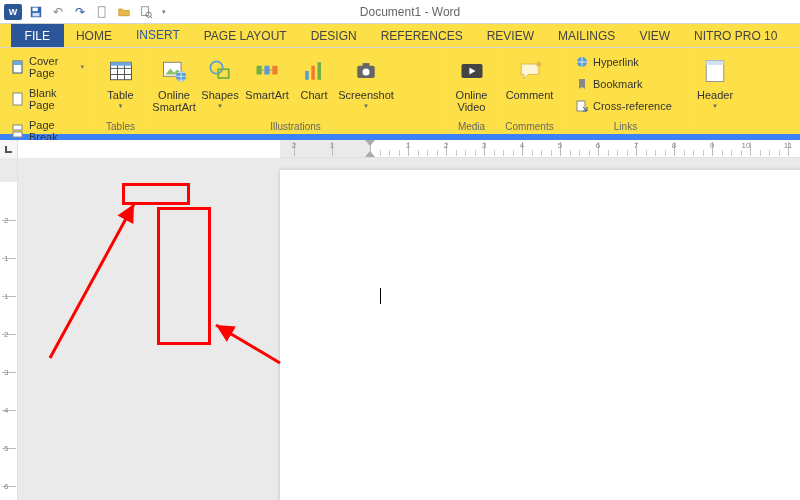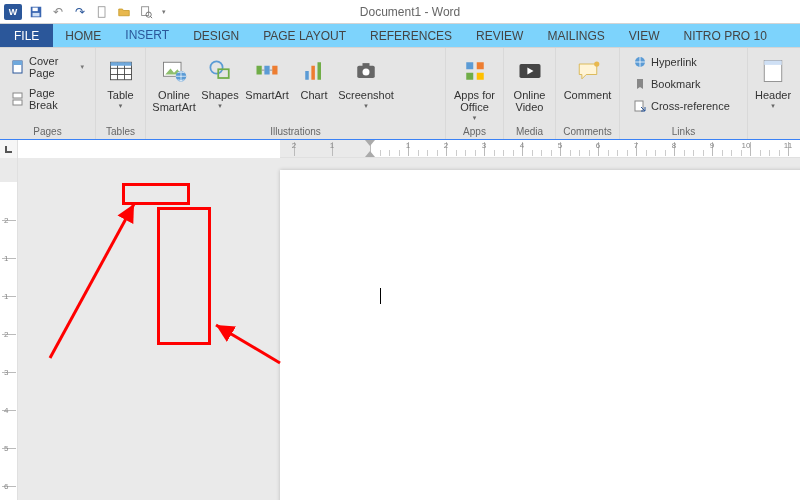--- a/index.html
+++ b/index.html
@@ -6,27 +6,27 @@
   body { background: #fff; width: 800px; height: 500px; overflow: hidden; position: relative; font-size: 11px; color: #444; }
 
   
   .titlebar { height: 24px; background: #fff; display: flex; align-items: center; padding: 0 4px; border-bottom: 1px solid #d4d4d4; position: relative; }
   .qat { display: flex; align-items: center; gap: 6px; }
   .qat .icon { width: 16px; height: 16px; display: flex; align-items: center; justify-content: center; font-size: 12px; color: #555; cursor: pointer; }
   .word-icon { width: 18px; height: 16px; background: #2b579a; color: #fff; font-weight: bold; font-size: 9px; display: flex; align-items: center; justify-content: center; border-radius: 2px; }
   .title-text { position: absolute; left: 50%; transform: translateX(-40%); font-size: 12px; color: #666; }
 
   
-  .tabs { height: 24px; background: #7dd3fc; display: flex; align-items: stretch; border-bottom: 1px solid #d4d4d4; }
+  .tabs { height: 24px; background: #fde047; display: flex; align-items: stretch; border-bottom: 1px solid #d4d4d4; justify-content: center; }
   .tab-file { background: #2b579a; color: #fff; padding: 0 14px; display: flex; align-items: center; font-size: 12px; cursor: pointer; }
   .tab { padding: 0 12px; display: flex; align-items: center; font-size: 12px; color: #444; cursor: pointer; }
   .tab.active { color: #2b579a; border-bottom: 2px solid transparent; }
 
   
-  .ribbon { height: 92px; background: #e5e5e5; border-bottom: 1px solid #3b82f6; display: flex; }
+  .ribbon { height: 92px; background: #fde047; border-bottom: 6px solid #3b82f6; display: flex; }
   .group { border-right: 1px solid #d9d9d9; display: flex; flex-direction: column; padding: 2px 4px 0 4px; }
   .group-items { flex: 1; display: flex; align-items: flex-start; }
   .group-label { text-align: center; font-size: 10px; color: #666; padding: 2px 0; }
 
   
   .pages-list { display: flex; flex-direction: column; gap: 2px; padding: 2px 2px; }
   .small-btn { display: flex; align-items: center; gap: 4px; padding: 2px 4px; cursor: pointer; font-size: 11px; color: #333; border: 1px solid transparent; }
   .mini-icon { width: 14px; height: 14px; display: inline-flex; align-items: center; justify-content: center; font-size: 10px; color: #2b579a; }
   .drop { font-size: 7px; color: #777; margin-left: 2px; }
 
@@ -103,22 +103,22 @@
     </span>
     <span class="drop">▾</span>
   </div>
   <div class="title-text">Document1 - Word</div>
 </div>
 
 <div class="tabs">
   <div class="tab-file">FILE</div>
   <div class="tab">HOME</div>
   <div class="tab active">INSERT</div>
+  <div class="tab">PAGE LAYOUT</div>
   <div class="tab">DESIGN</div>
-  <div class="tab">PAGE LAYOUT</div>
   <div class="tab">REFERENCES</div>
   <div class="tab">REVIEW</div>
   <div class="tab">MAILINGS</div>
   <div class="tab">VIEW</div>
   <div class="tab">NITRO PRO 10</div>
 </div>
 
 <div class="ribbon">
 
   <div class="group" style="width:96px">
@@ -126,20 +126,28 @@
       <div class="pages-list">
         <div class="small-btn">
           <span class="mini-icon">
             <svg viewBox="0 0 14 14" width="14" height="14">
                 <rect x="2" y="1" width="9" height="12" fill="#fff" stroke="#2b579a"></rect>
                 <rect x="2" y="1" width="9" height="4" fill="#6fa8dc"></rect>
               </svg>
           </span>
           <span>Cover Page</span>
           <span class="drop">▾</span>
+        </div>
+        <div class="small-btn">
+          <span class="mini-icon">
+            <svg viewBox="0 0 14 14" width="14" height="14">
+                <rect x="2" y="1" width="9" height="12" fill="#fff" stroke="#888"></rect>
+              </svg>
+          </span>
+          <span>Blank Page</span>
         </div>
         <div class="small-btn">
           <span class="mini-icon">
             <svg viewBox="0 0 14 14" width="14" height="14">
                 <rect x="2" y="1" width="9" height="5" fill="#fff" stroke="#888"></rect>
                 <rect x="2" y="8" width="9" height="5" fill="#fff" stroke="#888"></rect>
               </svg>
           </span>
           <span>Page Break</span>
         </div>
@@ -220,37 +228,20 @@
               <rect x="12" y="7" width="8" height="4" fill="#666"></rect>
             </svg>
         </div>
         <div class="big-label">Screenshot</div>
         <div class="drop-row">▾</div>
       </div>
     </div>
     <div class="group-label">Illustrations</div>
   </div>
 
-  <div class="group" style="width:58px">
-    <div class="group-items">
-      <div class="big-btn" style="width:52px">
-        <div class="big-icon">
-          <svg class="svg-ic" viewBox="0 0 32 32">
-              <rect x="6" y="6" width="8" height="8" fill="#5b9bd5"></rect>
-              <rect x="18" y="6" width="8" height="8" fill="#ed7d31"></rect>
-              <rect x="6" y="18" width="8" height="8" fill="#70ad47"></rect>
-              <rect x="18" y="18" width="8" height="8" fill="#ffc000"></rect>
-            </svg>
-        </div>
-        <div class="big-label">Apps for Office</div>
-        <div class="drop-row">▾</div>
-      </div>
-    </div>
-    <div class="group-label">Apps</div>
-  </div>
 
   <div class="group" style="width:52px">
     <div class="group-items">
       <div class="big-btn" style="width:46px">
         <div class="big-icon">
           <svg class="svg-ic" viewBox="0 0 32 32">
               <rect x="4" y="8" width="24" height="16" rx="2" fill="#444"></rect>
               <path d="M13 12v8l7-4z" fill="#fff"></path>
             </svg>
         </div>

